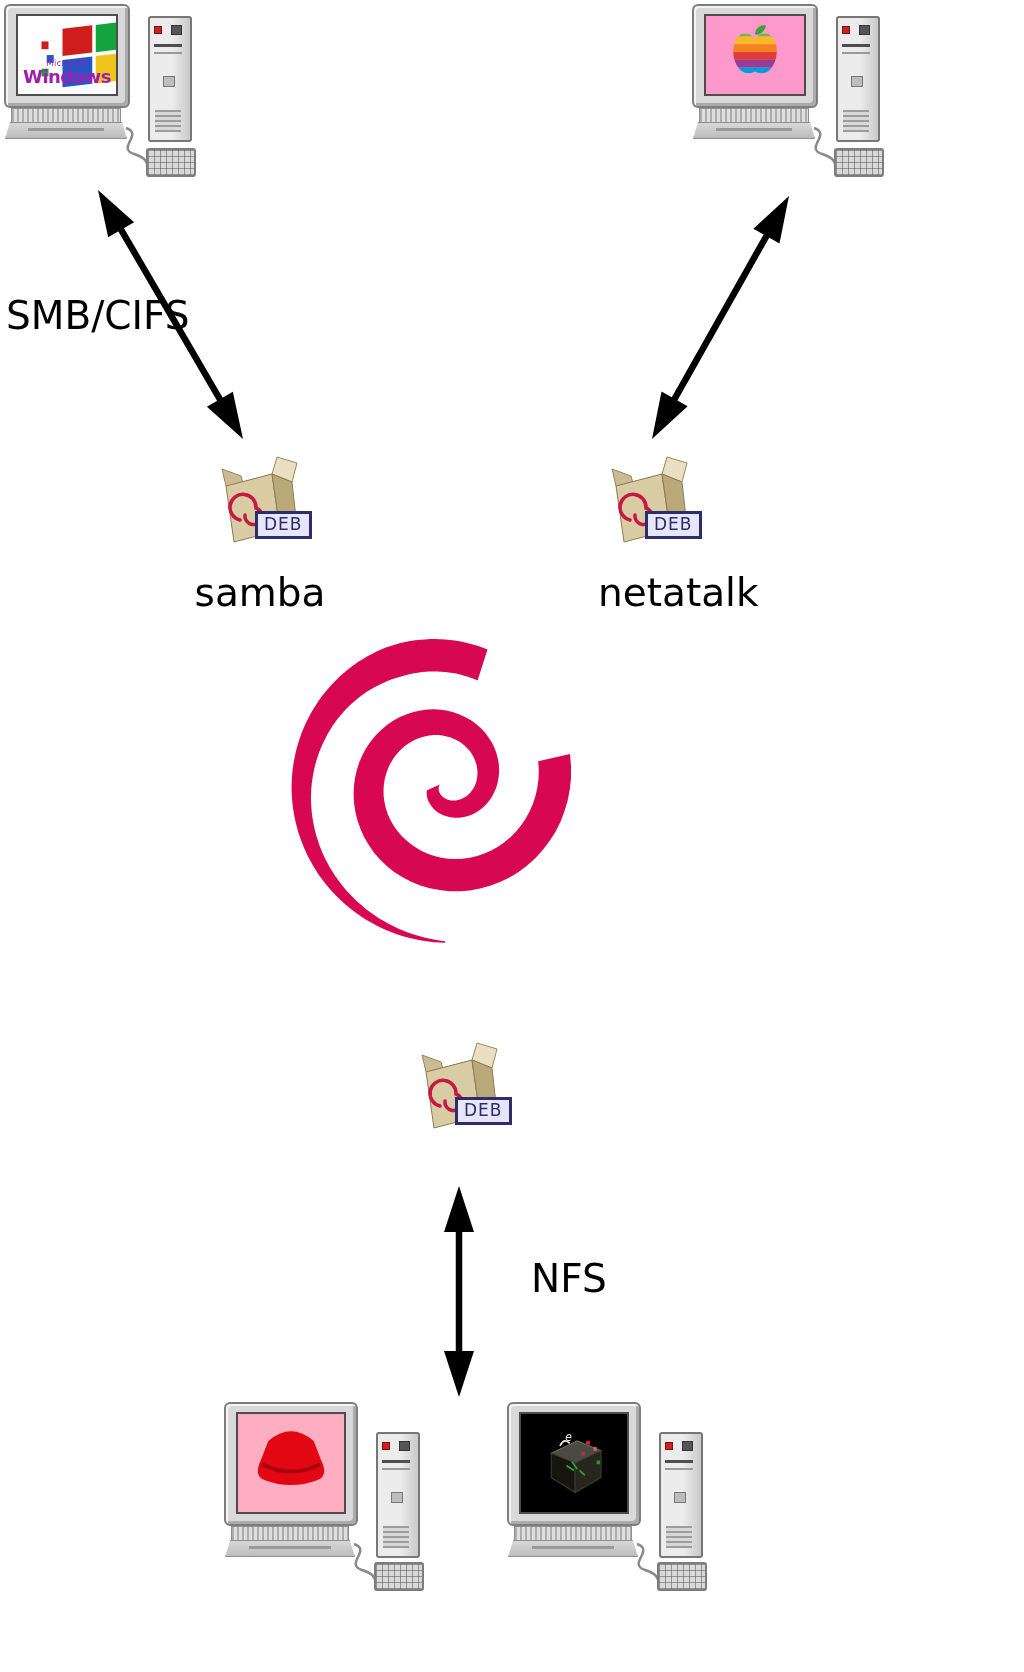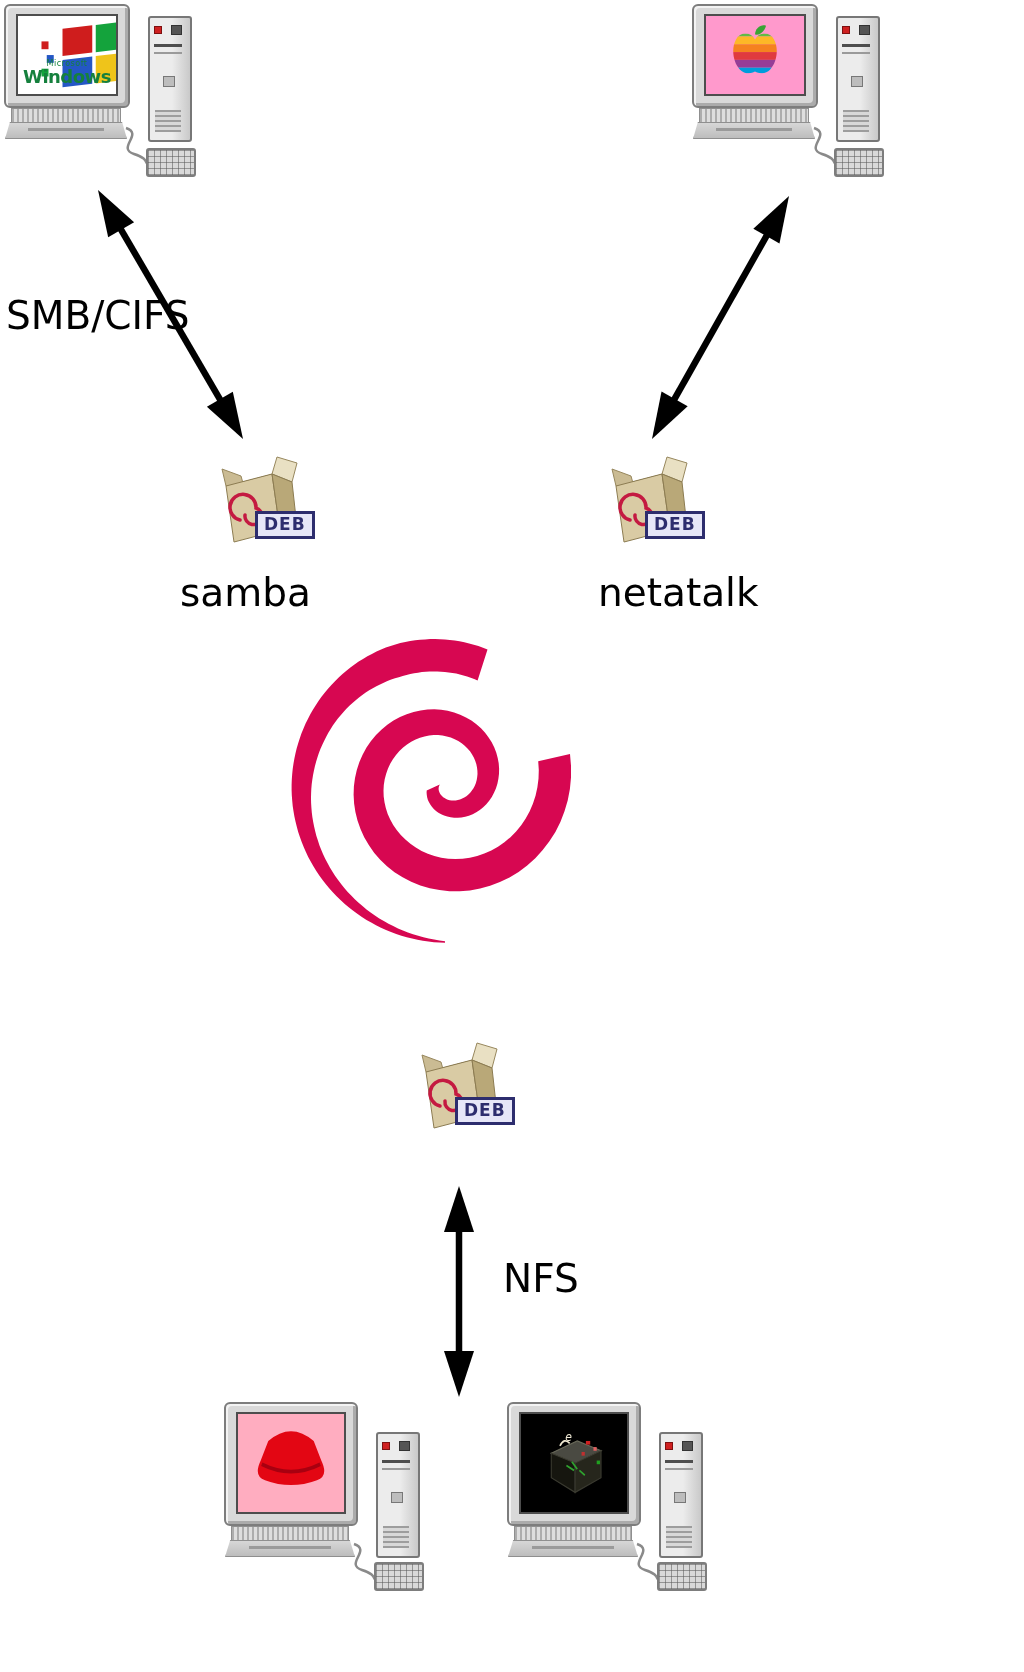--- a/index.html
+++ b/index.html
@@ -10,21 +10,21 @@
     --box-side:#b9a878;
     --deb-badge-bg:#e6e6f8;
     --deb-badge-border:#2d2d6e;
   }
   html,body{margin:0;padding:0;background:#fff}
   body{font-family:"DejaVu Sans",sans-serif;color:#000}
   #canvas{position:relative;width:1024px;height:1672px;background:#fff;overflow:hidden}
   #overlay{position:absolute;left:0;top:0;width:1024px;height:1672px}
 
   .lbl{position:absolute;font-size:39px;line-height:1.2;white-space:nowrap}
-  .lbl.center{text-align:left;white-space:normal}
+  .lbl.center{text-align:center;white-space:normal}
 
   
   .computer{position:absolute;width:190px;height:172px}
   .monitor{position:absolute;left:0;top:0;width:122px;height:100px;background:#d9d9d9;
            border:2px solid #7d7d7d;border-radius:6px;
            box-shadow:inset 2px 2px 0 #f3f3f3,inset -3px -3px 0 #ababab}
   .screen{position:absolute;left:10px;top:8px;width:98px;height:78px;border:2px solid #4d4d4d;
           background:#fff;overflow:hidden}
   .screen svg{display:block;width:100%;height:100%}
   .grille{position:absolute;left:7px;top:104px;width:108px;height:13px;border:1px solid #8f8f8f;
@@ -52,32 +52,32 @@
   .computer.tall{height:190px}
   .computer.tall .monitor{width:130px;height:120px}
   .computer.tall .screen{width:106px;height:98px}
   .computer.tall .grille{top:124px;width:116px}
   .computer.tall .mon-base{top:138px;width:128px}
   .computer.tall .tower{left:152px;top:30px}
   .computer.tall .keyboard{left:150px;top:160px}
   .computer.tall .cable{left:120px;top:130px}
 
   
-  .ms-text{position:absolute;left:0;right:0;top:44px;text-align:center;line-height:1;color:#15803d}
+  .ms-text{position:absolute;left:0;right:0;top:44px;text-align:center;line-height:1;color:#a21caf}
   .ms-small{display:block;font-size:8px;letter-spacing:.5px}
   .ms-big{display:block;font-size:18px;font-weight:bold;letter-spacing:-.5px}
   .winflag{position:absolute;left:20px;top:2px;width:58px;height:42px}
   .screen-windows{background:#fff}
 
   
   .deb-icon{position:absolute;width:100px;height:96px}
   .deb-icon svg{display:block;width:100%;height:100%}
   .deb-badge{position:absolute;left:45px;top:55px;padding:1px 6px;background:var(--deb-badge-bg);
              border:3px solid var(--deb-badge-border);color:var(--deb-badge-border);
-             font-weight:bold;font-size:17px;letter-spacing:1px;line-height:1.15}
+             font-weight:normal;font-size:17px;letter-spacing:1px;line-height:1.15}
 </style>
 </head>
 <body>
 
 <div id="canvas">
 
   <svg id="overlay" xmlns="http://www.w3.org/2000/svg" viewBox="0 0 1024 1672">
       <g>
         <line x1="117.67604023962846" y1="223.78851048046542" x2="223.32395976037154" y2="405.21148951953455" stroke="#000000" stroke-width="6.5"></line>
         <polygon points="98,190 108.18593846076541,237.29954183365308 134.1106268089486,222.202835767442" fill="#000000"></polygon>
@@ -164,21 +164,21 @@
         <i class="btn"></i>
         <i class="vent"></i>
     </div>
     <svg class="cable" viewBox="0 0 56 58">
       <path d="M10,12 C28,18 0,32 18,38 C34,43 28,48 34,50" stroke="#8a8a8a" stroke-width="2.5" fill="none"></path>
     </svg>
     <div class="keyboard"></div>
   </div>
 
   <div class="lbl" style="left:6px;top:293px">SMB/CIFS</div>
-  <div class="lbl" style="left:503px;top:1256px">NFS</div>
+  <div class="lbl" style="left:531px;top:1256px">NFS</div>
 
   <div class="deb-icon" style="left:210px;top:456px">
     <svg viewBox="0 0 100 96">
       <polygon points="16,30 62,18 82,26 36,38" fill="#2d2517"></polygon>
       <polygon points="16,30 36,38 31,20 12,13" fill="#cabb93" stroke="#97875d" stroke-width="1"></polygon>
       <polygon points="62,18 82,26 87,7 67,1" fill="#e9e0c3" stroke="#97875d" stroke-width="1"></polygon>
       <polygon points="16,30 62,18 70,74 24,86" style="fill:var(--box-front)" stroke="#8c7c52" stroke-width="1"></polygon>
       <polygon points="62,18 82,26 88,80 70,74" style="fill:var(--box-side)" stroke="#8c7c52" stroke-width="1"></polygon>
       <path d="M30,64 a13,13 0 1 1 16,-12 a8.5,8.5 0 1 1 -11,7" fill="none" stroke="#c41a41" stroke-width="3.5" stroke-linecap="round"></path>
     </svg>

